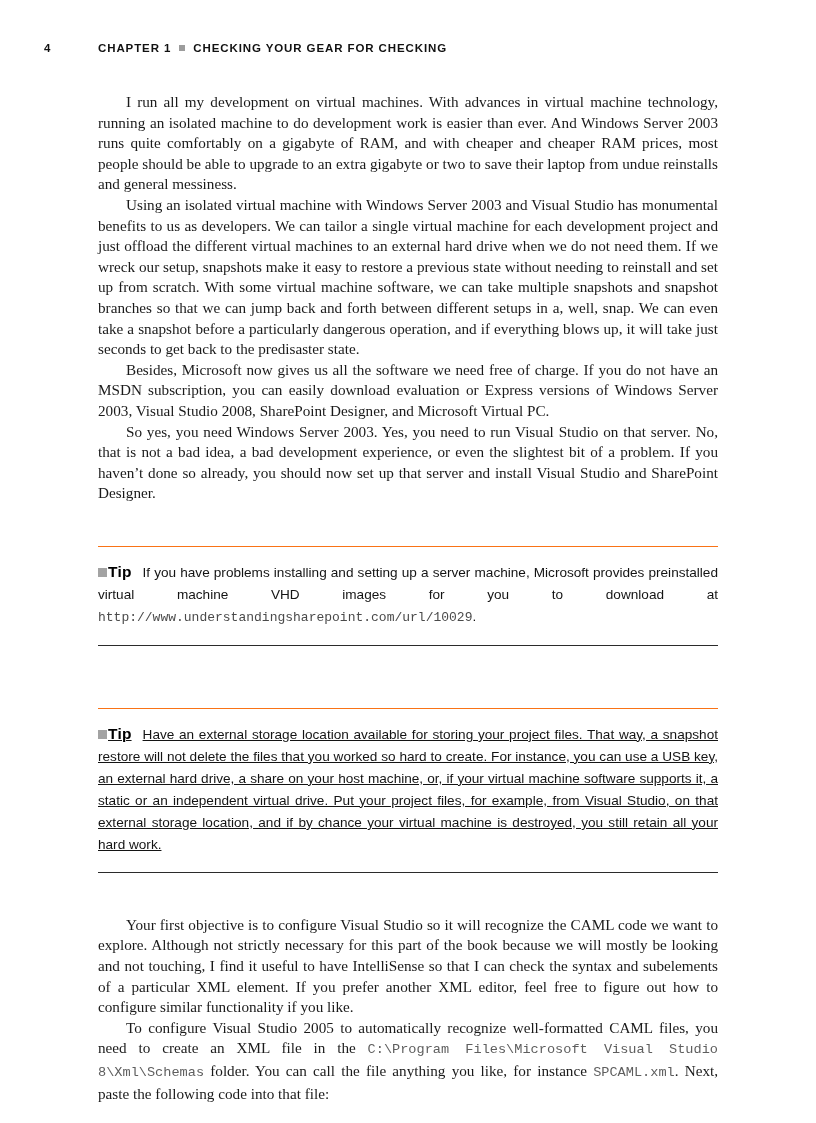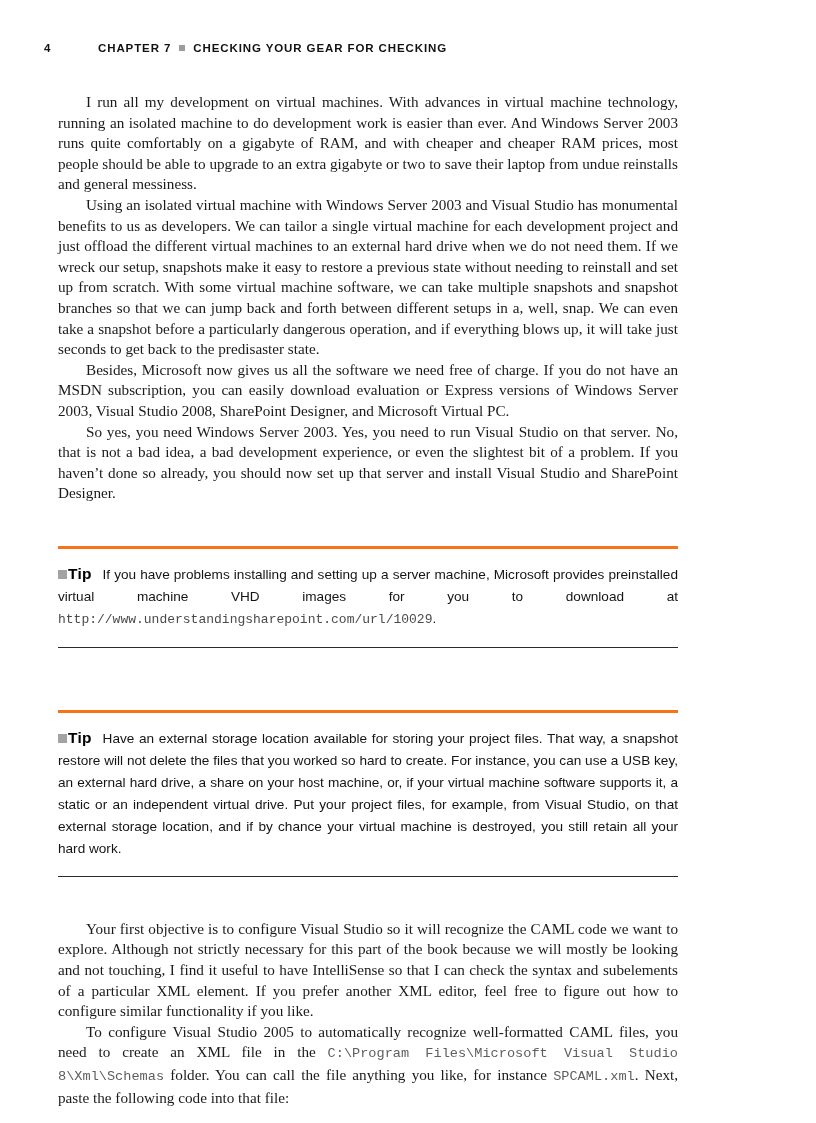--- a/index.html
+++ b/index.html
@@ -28,47 +28,47 @@
   }
   .header .pagenum { display: inline-block; width: 54px; }
   .header .hsq {
     display: inline-block;
     width: 6px; height: 6px;
     background: #9c9c9c;
     margin: 0 8px;
     align-self: center;
   }
   .content {
-    margin: 38px 98px 0 58px;
+    margin: 38px 98px 0 98px;
     width: 620px;
   }
   .body-para {
     font-size: 15.2px;
     line-height: 20.6px;
     text-align: justify;
     text-indent: 28px;
     color: #1a1a1a;
   }
   .inline-code {
     font-family: "Liberation Mono", "DejaVu Sans Mono", monospace;
     font-size: 13.6px;
     color: #5e5e5e;
   }
   .tip {
-    border-top: 3px solid #f97316;
+    border-top: 1px solid #f97316;
     border-bottom: 1px solid #2b2b2b;
     margin: 42px 0;
     padding: 14px 0 16px 0;
     font-family: "Liberation Sans", sans-serif;
     font-size: 13.6px;
     line-height: 22px;
     text-align: justify;
     color: #141414;
   }
-  .tip + .tip { margin-top: 62px; }
+  .tip + .tip { margin-top: 62px; text-decoration: underline; }
   .tip-square {
     display: inline-block;
     width: 9px; height: 9px;
     background: #a3a3a3;
     margin-right: 1px;
   }
   .tip-label {
     font-weight: bold;
     font-size: 15.5px;
     letter-spacing: 0.2px;
@@ -76,21 +76,21 @@
   }
   .tip-label-gap { display: inline-block; width: 11px; }
   .tip .inline-code { font-size: 13px; color: #4a4a4a; }
 </style>
 </head>
 <body>
 
 <div class="page">
   <div class="header">
     <span class="pagenum">4</span>
-    <span>CHAPTER 7</span>
+    <span>CHAPTER 1</span>
     <span class="hsq"></span>
     <span>CHECKING YOUR GEAR FOR CHECKING</span>
   </div>
   <div class="content">
       <p class="body-para"><span>I run all my development on virtual machines. With advances in virtual machine technology, running an isolated machine to do development work is easier than ever. And Windows Server 2003 runs quite comfortably on a gigabyte of RAM, and with cheaper and cheaper RAM prices, most people should be able to upgrade to an extra gigabyte or two to save their laptop from undue reinstalls and general messiness.</span></p>
       <p class="body-para"><span>Using an isolated virtual machine with Windows Server 2003 and Visual Studio has monumental benefits to us as developers. We can tailor a single virtual machine for each development project and just offload the different virtual machines to an external hard drive when we do not need them. If we wreck our setup, snapshots make it easy to restore a previous state without needing to reinstall and set up from scratch. With some virtual machine software, we can take multiple snapshots and snapshot branches so that we can jump back and forth between different setups in a, well, snap. We can even take a snapshot before a particularly dangerous operation, and if everything blows up, it will take just seconds to get back to the predisaster state.</span></p>
       <p class="body-para"><span>Besides, Microsoft now gives us all the software we need free of charge. If you do not have an MSDN subscription, you can easily download evaluation or Express versions of Windows Server 2003, Visual Studio 2008, SharePoint Designer, and Microsoft Virtual PC.</span></p>
       <p class="body-para"><span>So yes, you need Windows Server 2003. Yes, you need to run Visual Studio on that server. No, that is not a bad idea, a bad development experience, or even the slightest bit of a problem. If you haven’t done so already, you should now set up that server and install Visual Studio and SharePoint Designer.</span></p>
       <div class="tip"><span class="tip-square"></span><span class="tip-label">Tip</span><span class="tip-label-gap"></span><span>If you have problems installing and setting up a server machine, Microsoft provides preinstalled virtual machine VHD images for you to download at </span><span class="inline-code">http://www.understandingsharepoint.com/url/10029</span><span>.</span></div>
       <div class="tip"><span class="tip-square"></span><span class="tip-label">Tip</span><span class="tip-label-gap"></span><span>Have an external storage location available for storing your project files. That way, a snapshot restore will not delete the files that you worked so hard to create. For instance, you can use a USB key, an external hard drive, a share on your host machine, or, if your virtual machine software supports it, a static or an independent virtual drive. Put your project files, for example, from Visual Studio, on that external storage location, and if by chance your virtual machine is destroyed, you still retain all your hard work.</span></div>

